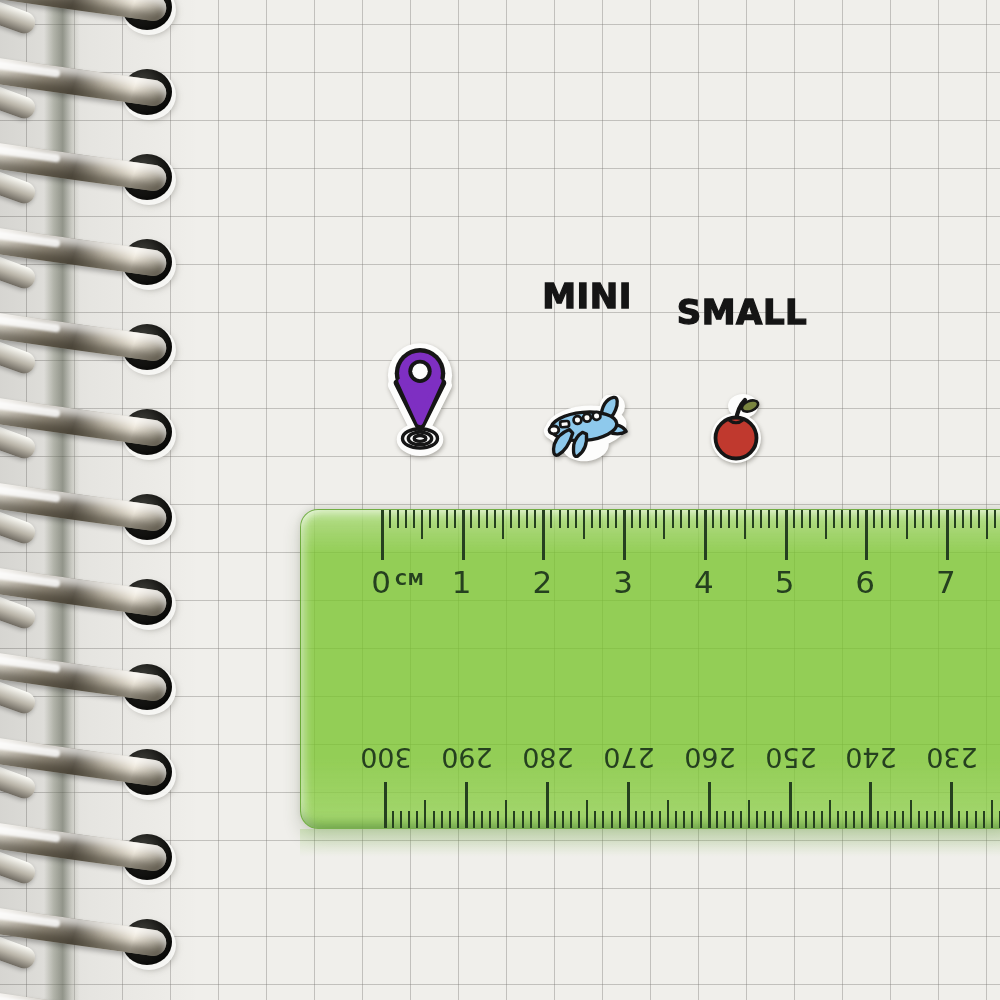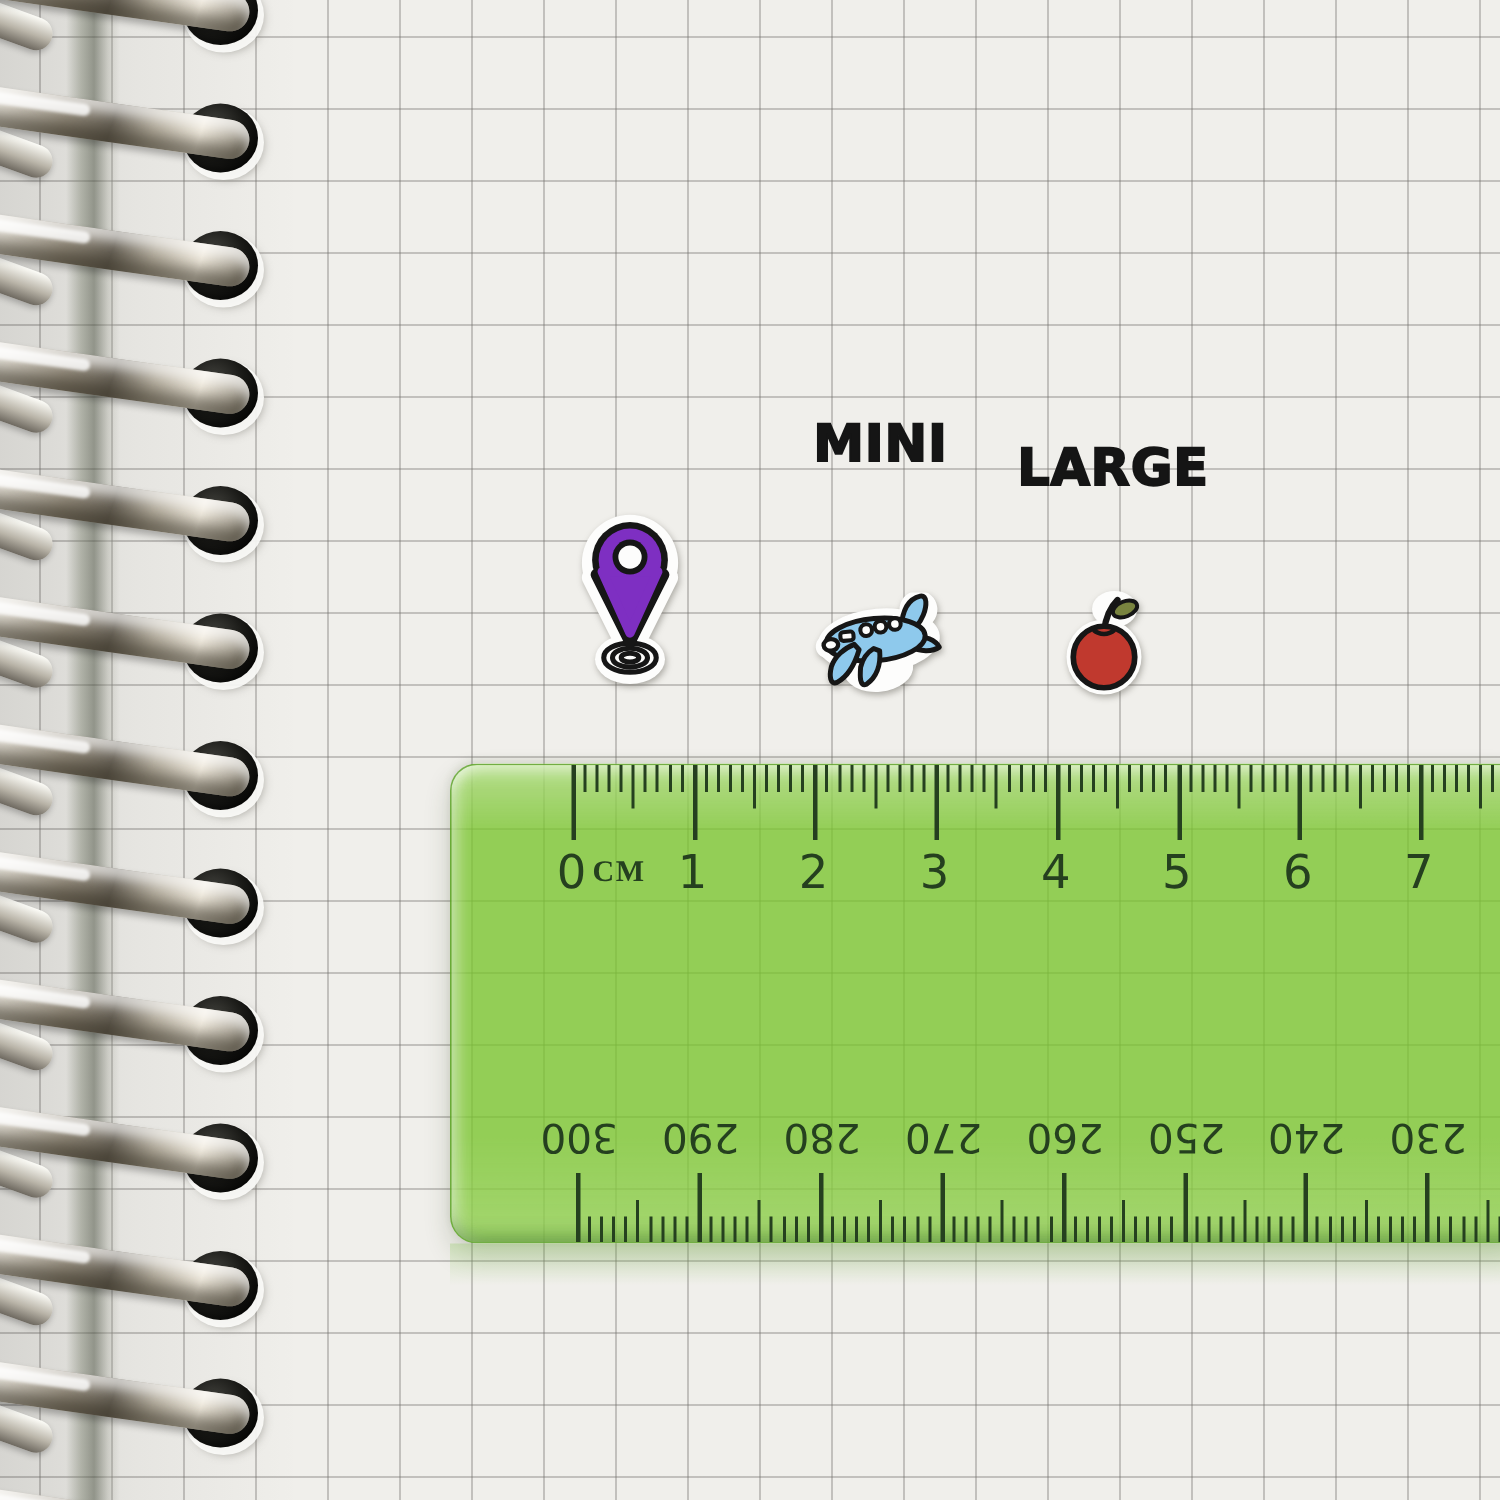--- a/index.html
+++ b/index.html
@@ -106,21 +106,21 @@
   .tick.top{top:0;}
   .tick.bottom{bottom:0;}
   .tick.cm{width:3px;}
   .ruler-number{
     position:absolute;color:var(--ruler-marks);font-size:31px;text-align:center;width:44px;
   }
   .ruler-number.top{top:54px;}
   .ruler-number.bottom{top:232px;width:64px;font-size:27px;transform:rotate(180deg);}
   .cm-label{
     position:absolute;left:94px;top:60px;color:var(--ruler-marks);
-    font-size:20px;font-weight:600;letter-spacing:1px;font-family:Liberation Serif, serif;
+    font-size:16px;font-weight:600;letter-spacing:1px;
   }
 </style>
 </head>
 <body>
 
 <div class="photo">
   <div class="paper"></div>
   <div class="page-shade"></div>
   <div class="spine"></div>
 
@@ -189,21 +189,21 @@
         <div class="ring"></div>
       </div>
     </div>
 
   <div class="size-label label-large">
   </div>
   <div class="size-label label-small">
     <div>MINI</div>
   </div>
   <div class="size-label label-mini">
-    <div>LARGE</div>
+    <div>SMALL</div>
   </div>
 
   <div class="sticker sticker-pin">
     <svg viewBox="0 0 72 122">
       <circle class="c-white" cx="36" cy="34" r="33"></circle>
       <polygon class="c-white" points="10,44 62,44 36,96" stroke="#fdfdfc" stroke-width="14" stroke-linejoin="round"></polygon>
       <ellipse class="c-white" cx="36" cy="100" rx="24" ry="17"></ellipse>
       <ellipse class="s-ink" cx="36" cy="99" rx="18" ry="10" stroke-width="3.5"></ellipse>
       <ellipse class="s-ink" cx="36" cy="99" rx="12" ry="6.5" stroke-width="3.5"></ellipse>
       <ellipse class="s-ink" cx="36" cy="99" rx="6" ry="3" stroke-width="3.5"></ellipse>

